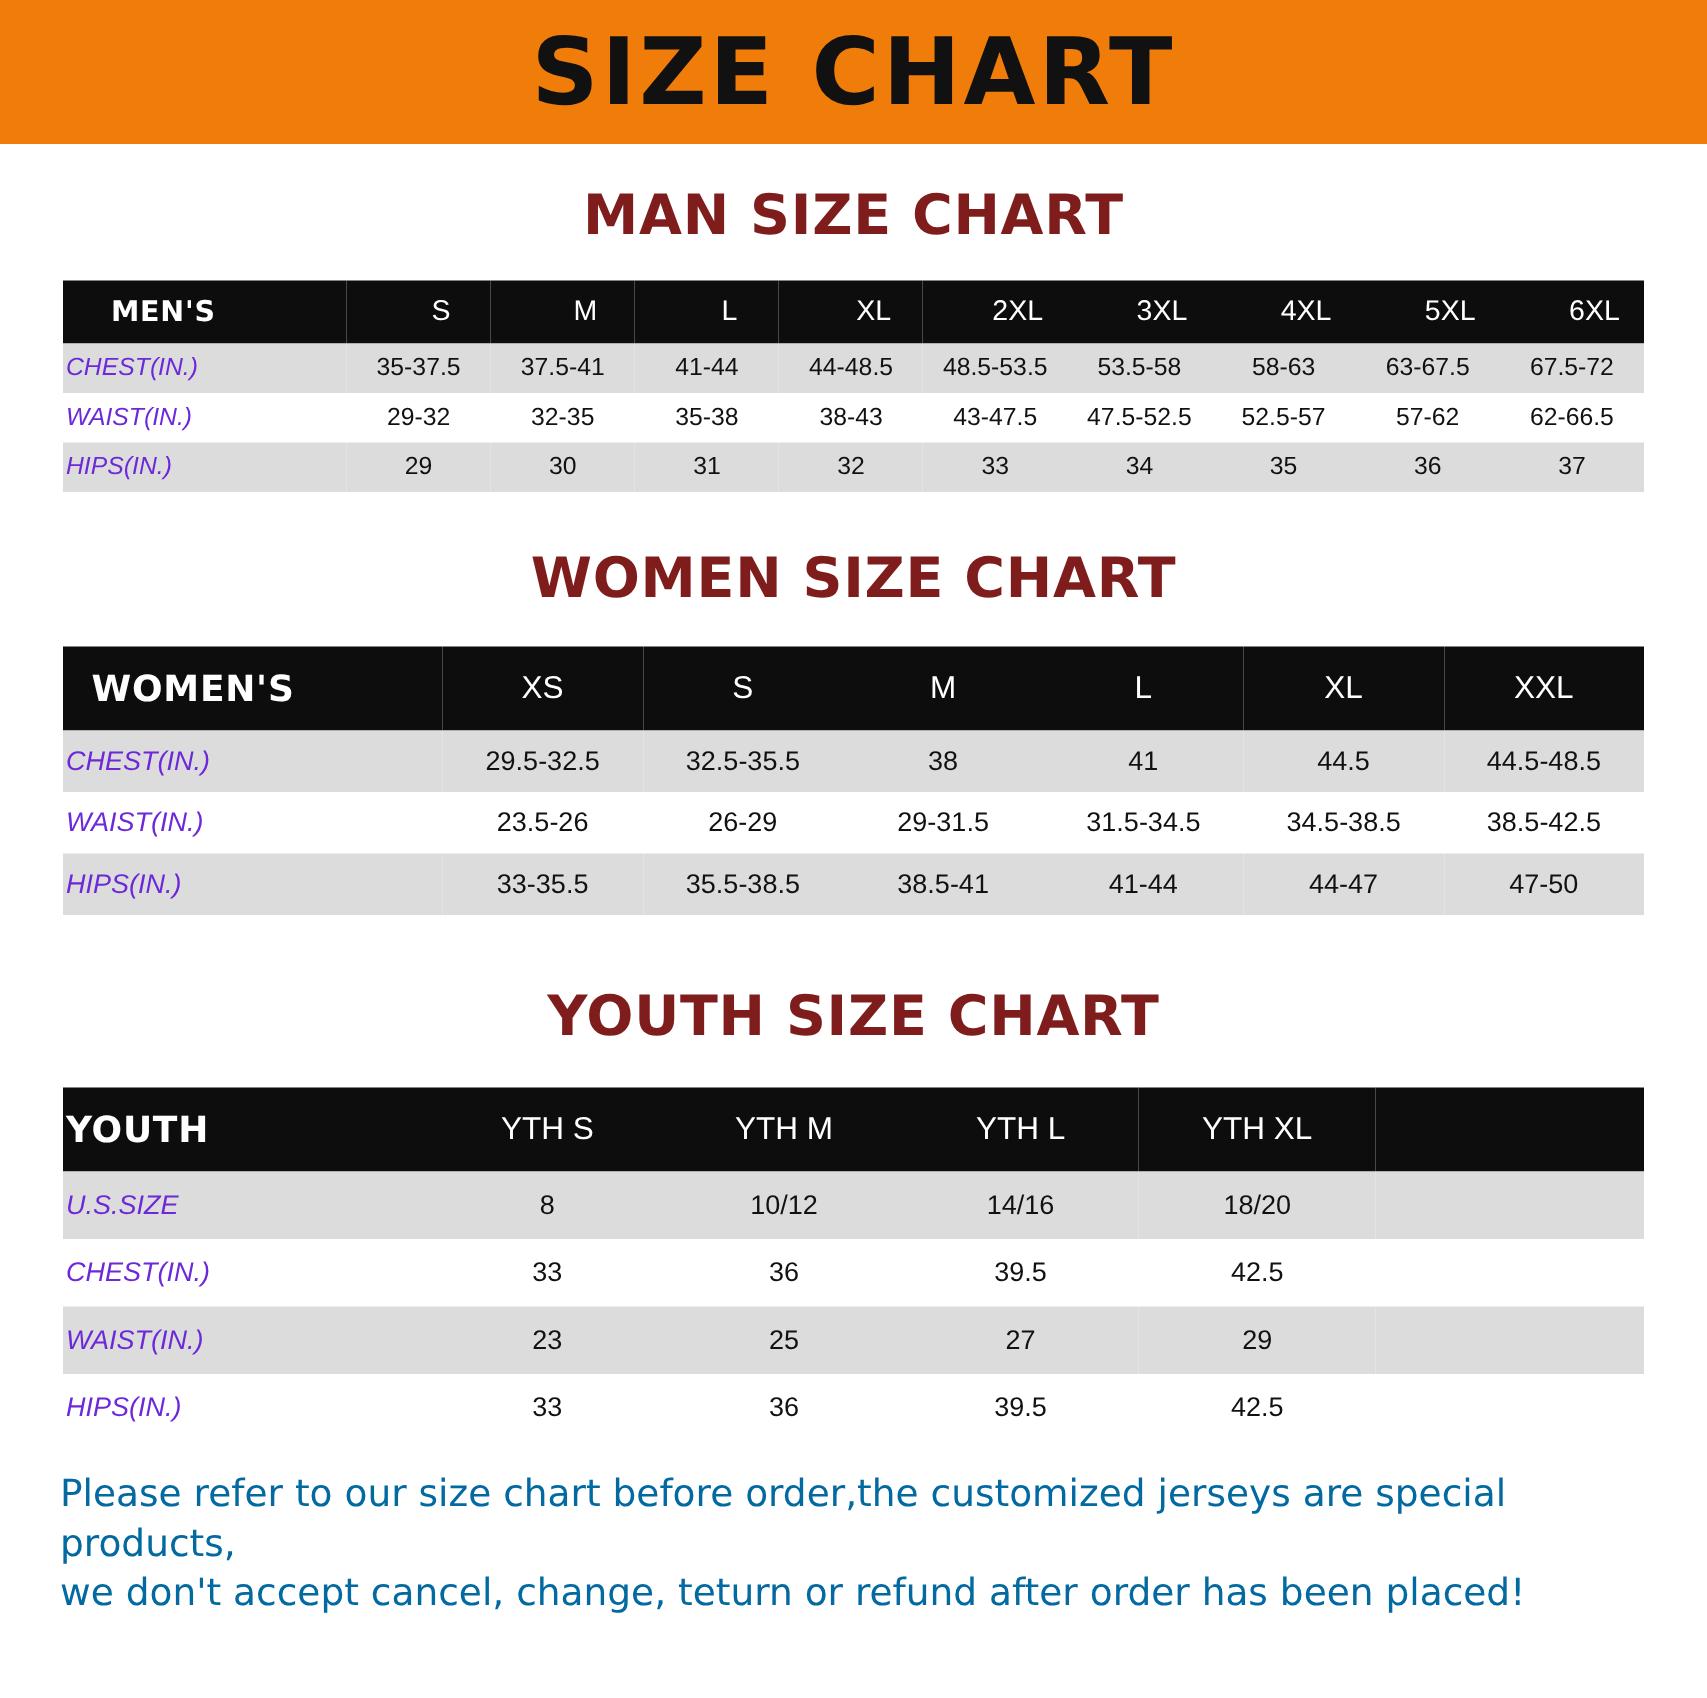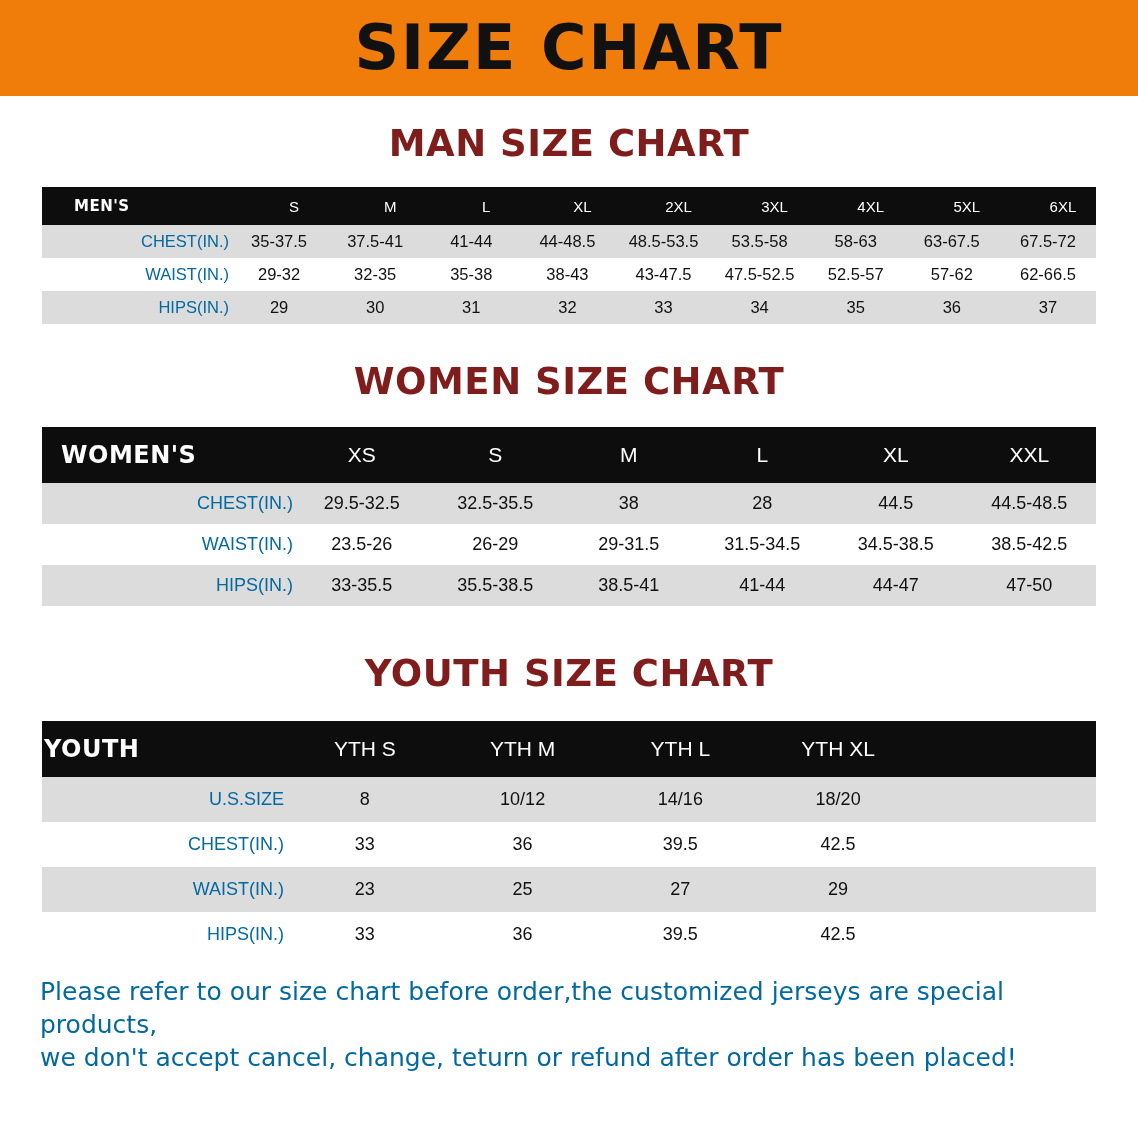--- a/index.html
+++ b/index.html
@@ -83,29 +83,30 @@
     font-family: "DejaVu Sans", sans-serif;
     font-size: 22px;
     letter-spacing: 0.5px;
   }
   table.size-table tbody td {
     padding: 7px 2px;
     font-size: 17px;
     color: #111;
   }
   table.size-table tbody td.rowlabel {
-    text-align: right;
+    text-align: left;
     font-size: 17px;
-    color: #0369a1;
+    color: #6d28d9;
+    font-style: italic;
   }
   tr.shade td { background: #dcdcdc; }
   tr.plain td { background: #ffffff; }
 
   
-  #men-table thead th { font-size: 15px; padding-left: 32px; }
+  #men-table thead th { font-size: 19px; padding-left: 32px; }
   #men-table tbody td { font-size: 16.5px; }
 
   
   #women-table thead th { font-size: 21px; padding: 14px 19px; }
   #women-table thead th.corner { font-size: 24px; }
   #women-table tbody td { font-size: 18px; padding: 10px 2px; }
 
   
   #youth-table thead th { font-size: 21px; padding: 14px 2px; }
   #youth-table thead th.corner { font-size: 24px; }
@@ -202,21 +203,21 @@
           <th>XL</th>
           <th>XXL</th>
         </tr>
       </thead>
       <tbody>
         <tr class="shade">
           <td class="rowlabel">CHEST(IN.)</td>
           <td>29.5-32.5</td>
           <td>32.5-35.5</td>
           <td>38</td>
-          <td>28</td>
+          <td>41</td>
           <td>44.5</td>
           <td>44.5-48.5</td>
         </tr>
         <tr class="plain">
           <td class="rowlabel">WAIST(IN.)</td>
           <td>23.5-26</td>
           <td>26-29</td>
           <td>29-31.5</td>
           <td>31.5-34.5</td>
           <td>34.5-38.5</td>

